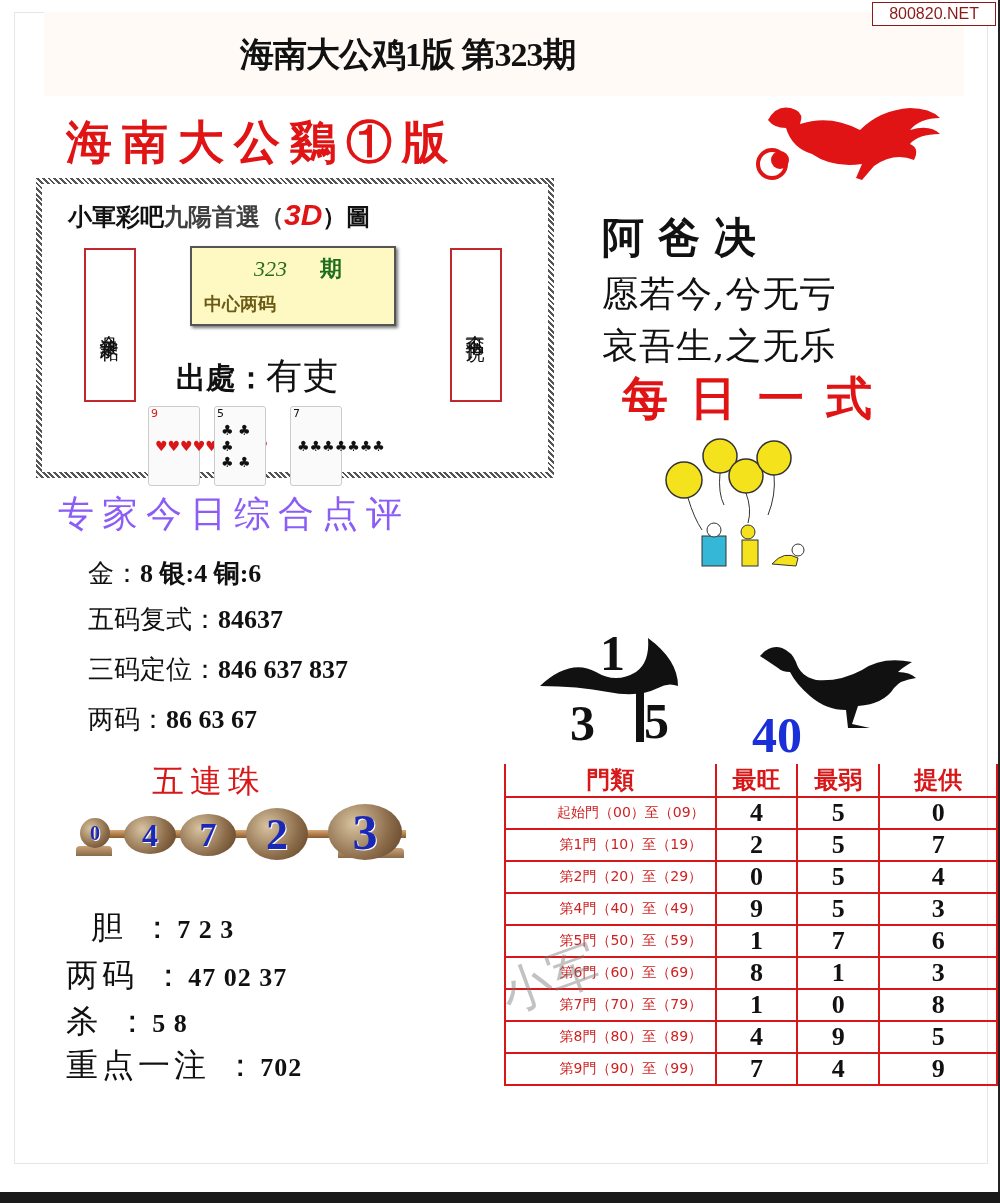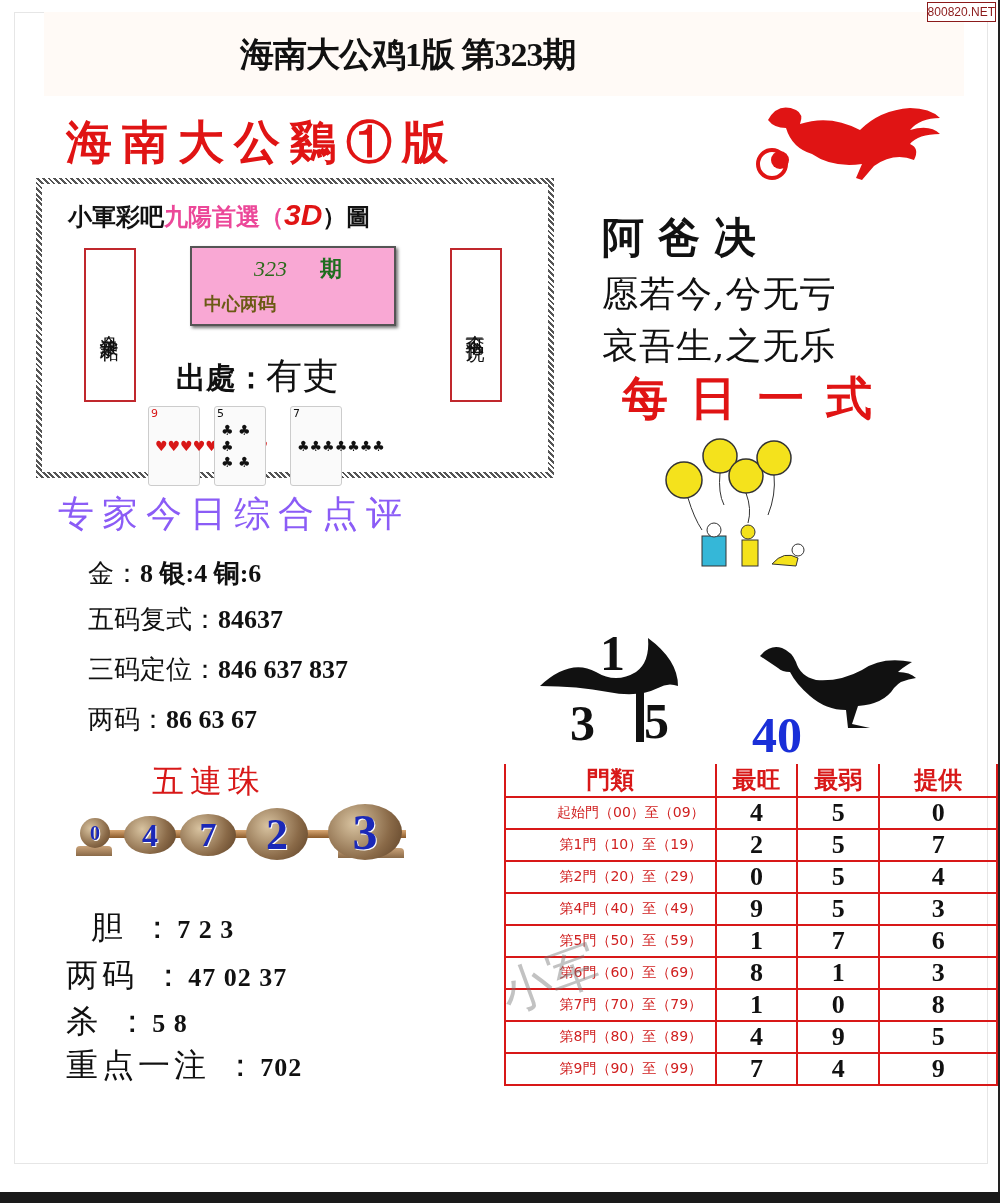--- a/index.html
+++ b/index.html
@@ -1,32 +1,32 @@
 <!DOCTYPE html>
 <html><head>
 <meta charset="utf-8">
 <style>
   html,body{margin:0;padding:0;}
   body{width:1000px;height:1203px;background:#1a1a1a;position:relative;overflow:hidden;font-family:"DejaVu Serif","Liberation Serif",serif;}
   .page{position:absolute;left:0;top:0;width:998px;height:1192px;background:#fff;border-right:2px solid #222;}
   .inner{position:absolute;left:14px;top:12px;width:972px;height:1150px;background:#fff;border:1px solid #e6e6e6;}
   .titlebar{position:absolute;left:44px;top:12px;width:920px;height:84px;background:#fffaf6;}
   .titlebar .t{position:absolute;left:196px;top:20px;font-size:34px;font-weight:bold;color:#111;letter-spacing:-1px;font-family:"Liberation Serif",serif;}
-  .watermark{position:absolute;right:2px;top:2px;border:1px solid #8b1a1a;color:#8b1a1a;background:#fff;font-size:12px;padding:2px 0;font-family:"Liberation Sans",sans-serif;}
+  .watermark{position:absolute;right:2px;top:2px;border:1px solid #8b1a1a;color:#8b1a1a;background:#fff;font-size:16px;padding:2px 16px;font-family:"Liberation Sans",sans-serif;}
   .brand{position:absolute;left:66px;top:112px;font-size:46px;font-weight:bold;color:#e01414;letter-spacing:10px;font-family:"DejaVu Serif",serif;}
   .rooster-red{position:absolute;left:728px;top:100px;width:220px;height:88px;}
   .frame{position:absolute;left:36px;top:178px;width:506px;height:288px;border:6px solid transparent;
          border-image:repeating-linear-gradient(45deg,#555 0 2px,#fff 2px 4px) 6;background:#fff;}
   .frame .hdr{position:absolute;left:26px;top:14px;font-size:24px;font-weight:bold;white-space:nowrap;}
   .frame .hdr .blk{color:#111;}
-  .frame .hdr .red{color:#ec4899;}
+  .frame .hdr .red{color:#404040;}
   .frame .hdr .big{color:#e01414;font-size:30px;font-family:"Liberation Sans",sans-serif;font-style:italic;}
   .vbox{position:absolute;width:48px;height:150px;border:2px solid #c0282d;background:#fff;display:flex;align-items:center;justify-content:center;}
   .vbox span{writing-mode:vertical-rl;font-size:19px;color:#111;letter-spacing:2px;}
-  .yellow{position:absolute;left:148px;top:62px;width:202px;height:76px;background:#f9a8d4;border:2px solid #555;box-shadow:2px 2px 3px #777;}
+  .yellow{position:absolute;left:148px;top:62px;width:202px;height:76px;background:#fef9c3;border:2px solid #555;box-shadow:2px 2px 3px #777;}
   .yellow .num{position:absolute;left:62px;top:8px;font-style:italic;font-size:22px;color:#2a6a1a;font-family:"Liberation Serif",serif;}
   .yellow .qi{position:absolute;left:128px;top:6px;font-size:22px;font-weight:bold;color:#1e6d1e;}
   .yellow .cen{position:absolute;left:12px;top:44px;font-size:18px;font-weight:bold;color:#6b5a14;}
   .chu{position:absolute;left:134px;top:168px;font-size:30px;white-space:nowrap;}
   .chu .lbl{font-weight:bold;color:#111;}
   .chu .val{font-size:36px;color:#111;}
   .cards{position:absolute;left:148px;top:406px;}
   .card{position:absolute;top:0;width:50px;height:78px;border:1px solid #ccc;border-radius:3px;background:#fafafa;font-family:"DejaVu Sans",sans-serif;}
   .card .idx{position:absolute;left:2px;top:0;font-size:11px;}
   .card .pips{position:absolute;left:6px;top:8px;width:38px;height:62px;display:flex;flex-wrap:wrap;justify-content:space-between;align-content:space-around;font-size:14px;}

